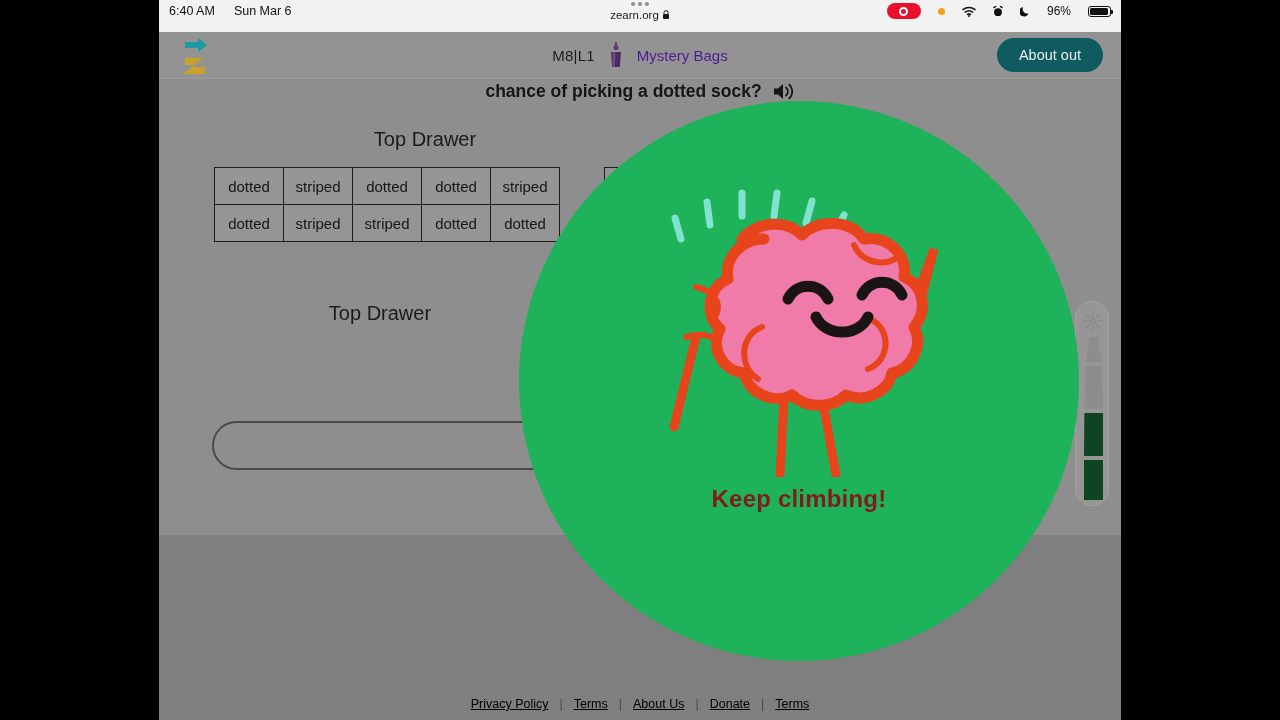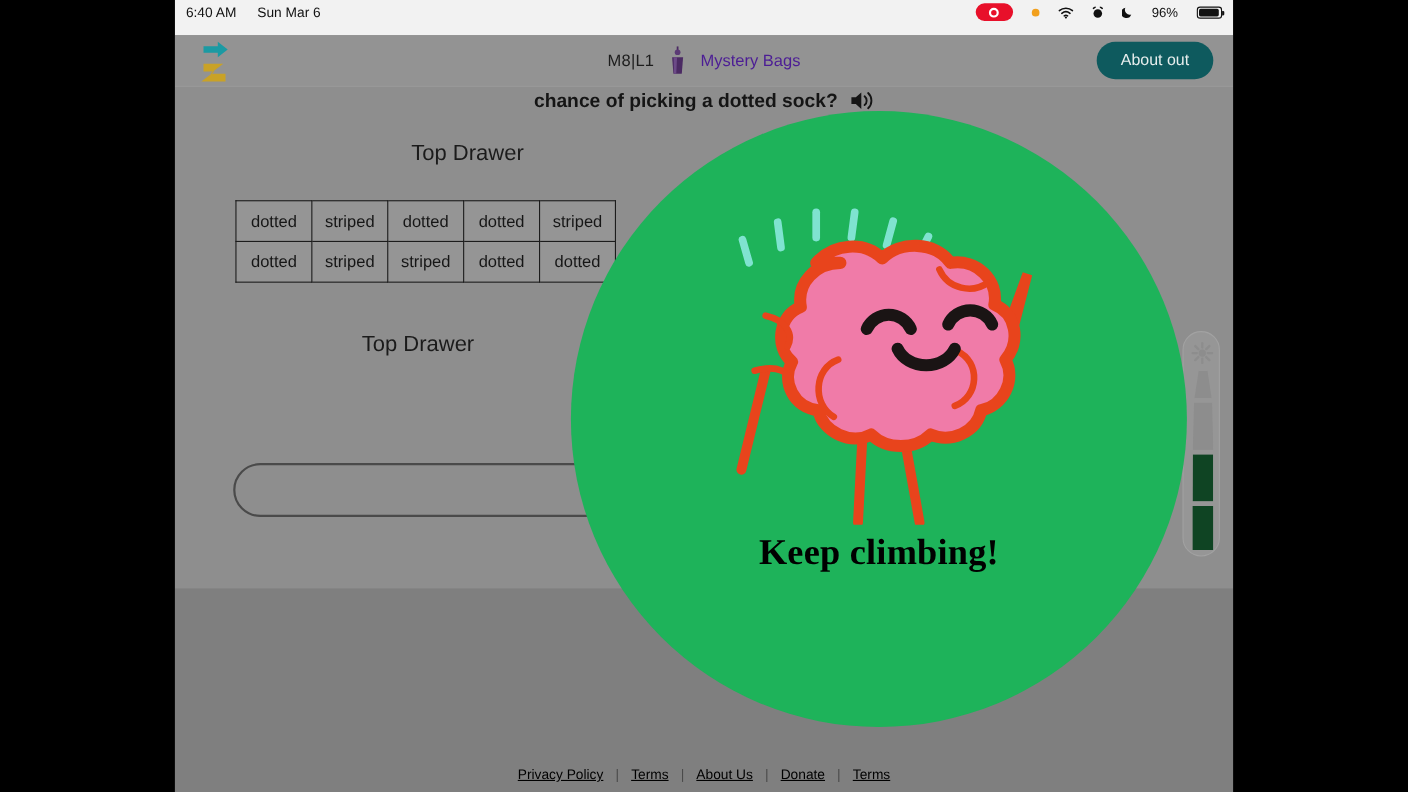--- a/index.html
+++ b/index.html
@@ -114,21 +114,21 @@
 
   .drawer-label {
     position: absolute; top: 49px;
     font-size: 20px; color: #1b1b1b;
     text-align: center;
   }
   #label-top { left: 116px; width: 300px; }
   #label-bottom { left: 508px; width: 300px; }
 
   .sock-table {
-    position: absolute; top: 103px;
+    position: absolute; top: 88px;
     border-collapse: collapse;
     background: #959595;
   }
   .sock-table td {
     border: 1.6px solid #1c1c1c;
     width: 69px; height: 37px;
     text-align: center; vertical-align: middle;
     font-size: 15px; color: #161616;
     font-family: "Liberation Sans", sans-serif;
   }
@@ -187,39 +187,53 @@
     width: 560px; height: 560px;
     border-radius: 50%;
     background: #1eb35a;
     display: flex; flex-direction: column;
     align-items: center; justify-content: flex-start;
     z-index: 50;
   }
   #brain-wrap { margin-top: 86px; width: 330px; height: 290px; }
   #celebration-text {
     margin-top: 8px;
-    color: #000000;
-    font-size: 33px;
+    color: #7f1d1d;
+    font-size: 24px;
     font-weight: bold;
     letter-spacing: .2px;
-    font-family: Liberation Serif, serif;
+    font-family: Liberation Sans, sans-serif;
   }
 </style>
 </head>
 <body>
 
 <div id="screen">
   <div id="device">
 
     <div id="statusbar">
       <div id="sb-left">
         <span>6:40 AM</span>
         <span>Sun Mar 6</span>
       </div>
 
+      <div id="sb-center-wrap">
+        <span class="sb-dots">
+            <i></i>
+            <i></i>
+            <i></i>
+          </span>
+        <span id="sb-url">
+          <span>zearn.org</span>
+          <svg class="lockglyph" width="8" height="10" viewBox="0 0 8 10">
+            <path d="M2 4V2.6a2 2 0 0 1 4 0V4" fill="none" stroke="#1b1b1b" stroke-width="1"></path>
+            <rect x="1" y="4" width="6" height="5" rx="1" fill="#1b1b1b"></rect>
+          </svg>
+        </span>
+      </div>
 
       <div id="sb-right">
         <span class="rec-pill">
             <span class="ring"></span>
           </span>
         <span class="orange-dot"></span>
         <svg width="14" height="11" viewBox="0 0 14 11">
           <path d="M1 3.6A9.5 9.5 0 0 1 13 3.6" fill="none" stroke="#111" stroke-width="1.5" stroke-linecap="round"></path>
           <path d="M3.3 6.1A6 6 0 0 1 10.7 6.1" fill="none" stroke="#111" stroke-width="1.5" stroke-linecap="round"></path>
           <path d="M5.5 8.4A2.6 2.6 0 0 1 8.5 8.4" fill="none" stroke="#111" stroke-width="1.5" stroke-linecap="round"></path>

